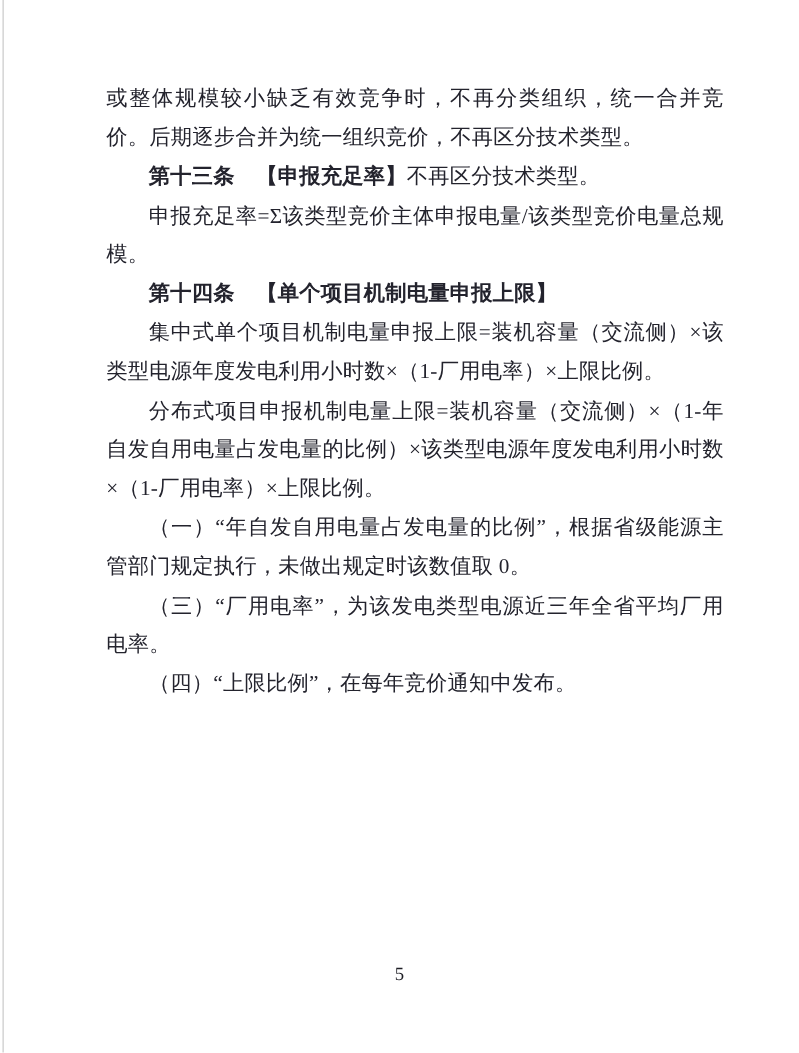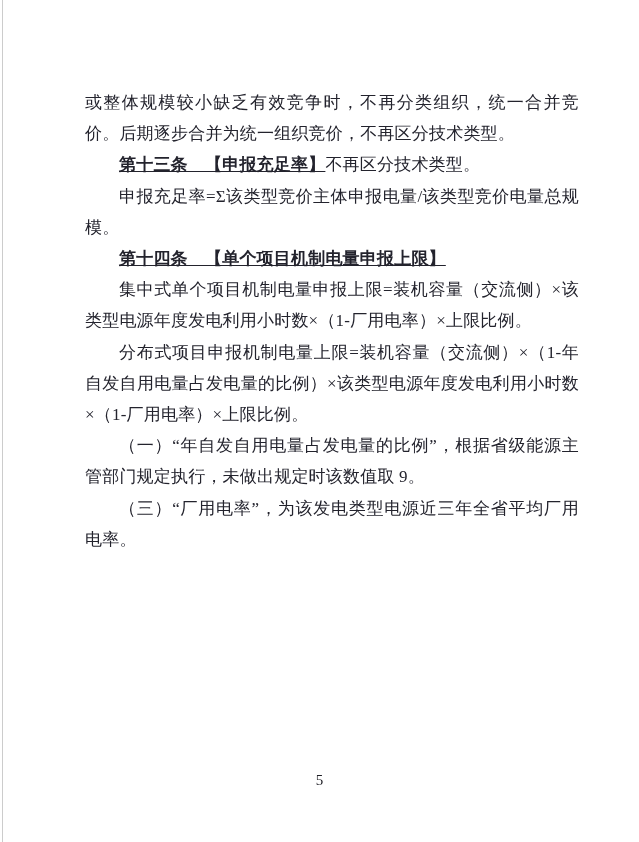--- a/index.html
+++ b/index.html
@@ -25,33 +25,31 @@
   }
   .doc-content {
     position: absolute;
     left: 85px;
     right: 60px;
     top: 63px;
     font-size: 17px;
     line-height: 31.2px;
     letter-spacing: 0.2px;
     text-align: justify;
-    margin-top: 24px;
   }
   p.para {
     margin: 0;
     padding: 0;
     text-align: justify;
   }
   p.para.indent {
     text-indent: 2em;
   }
   .seg-bold {
     font-weight: 700;
-    text-decoration: underline;
   }
   .page-footer {
     position: absolute;
     left: 0;
     top: 772px;
     width: 639px;
     text-align: center;
     font-size: 15px;
     color: #1d1d24;
   }
@@ -61,17 +59,18 @@
 
 <div class="page-edge-left"></div>
 
 <div class="doc-content" id="doc-content">
     <p class="para"><span class="seg-regular">或整体规模较小缺乏有效竞争时，不再分类组织，统一合并竞价。后期逐步合并为统一组织竞价，不再区分技术类型。</span></p>
     <p class="para indent"><span class="seg-bold">第十三条　【申报充足率】</span><span class="seg-regular">不再区分技术类型。</span></p>
     <p class="para indent"><span class="seg-regular">申报充足率=Σ该类型竞价主体申报电量/该类型竞价电量总规模。</span></p>
     <p class="para indent"><span class="seg-bold">第十四条　【单个项目机制电量申报上限】</span></p>
     <p class="para indent"><span class="seg-regular">集中式单个项目机制电量申报上限=装机容量（交流侧）×该类型电源年度发电利用小时数×（1-厂用电率）×上限比例。</span></p>
     <p class="para indent"><span class="seg-regular">分布式项目申报机制电量上限=装机容量（交流侧）×（1-年自发自用电量占发电量的比例）×该类型电源年度发电利用小时数×（1-厂用电率）×上限比例。</span></p>
-    <p class="para indent"><span class="seg-regular">（一）“年自发自用电量占发电量的比例”，根据省级能源主管部门规定执行，未做出规定时该数值取 9。</span></p>
+    <p class="para indent"><span class="seg-regular">（一）“年自发自用电量占发电量的比例”，根据省级能源主管部门规定执行，未做出规定时该数值取 0。</span></p>
     <p class="para indent"><span class="seg-regular">（三）“厂用电率”，为该发电类型电源近三年全省平均厂用电率。</span></p>
+    <p class="para indent"><span class="seg-regular">（四）“上限比例”，在每年竞价通知中发布。</span></p>
   </div>
 
 <div class="page-footer">5</div>
 
 </body></html>

